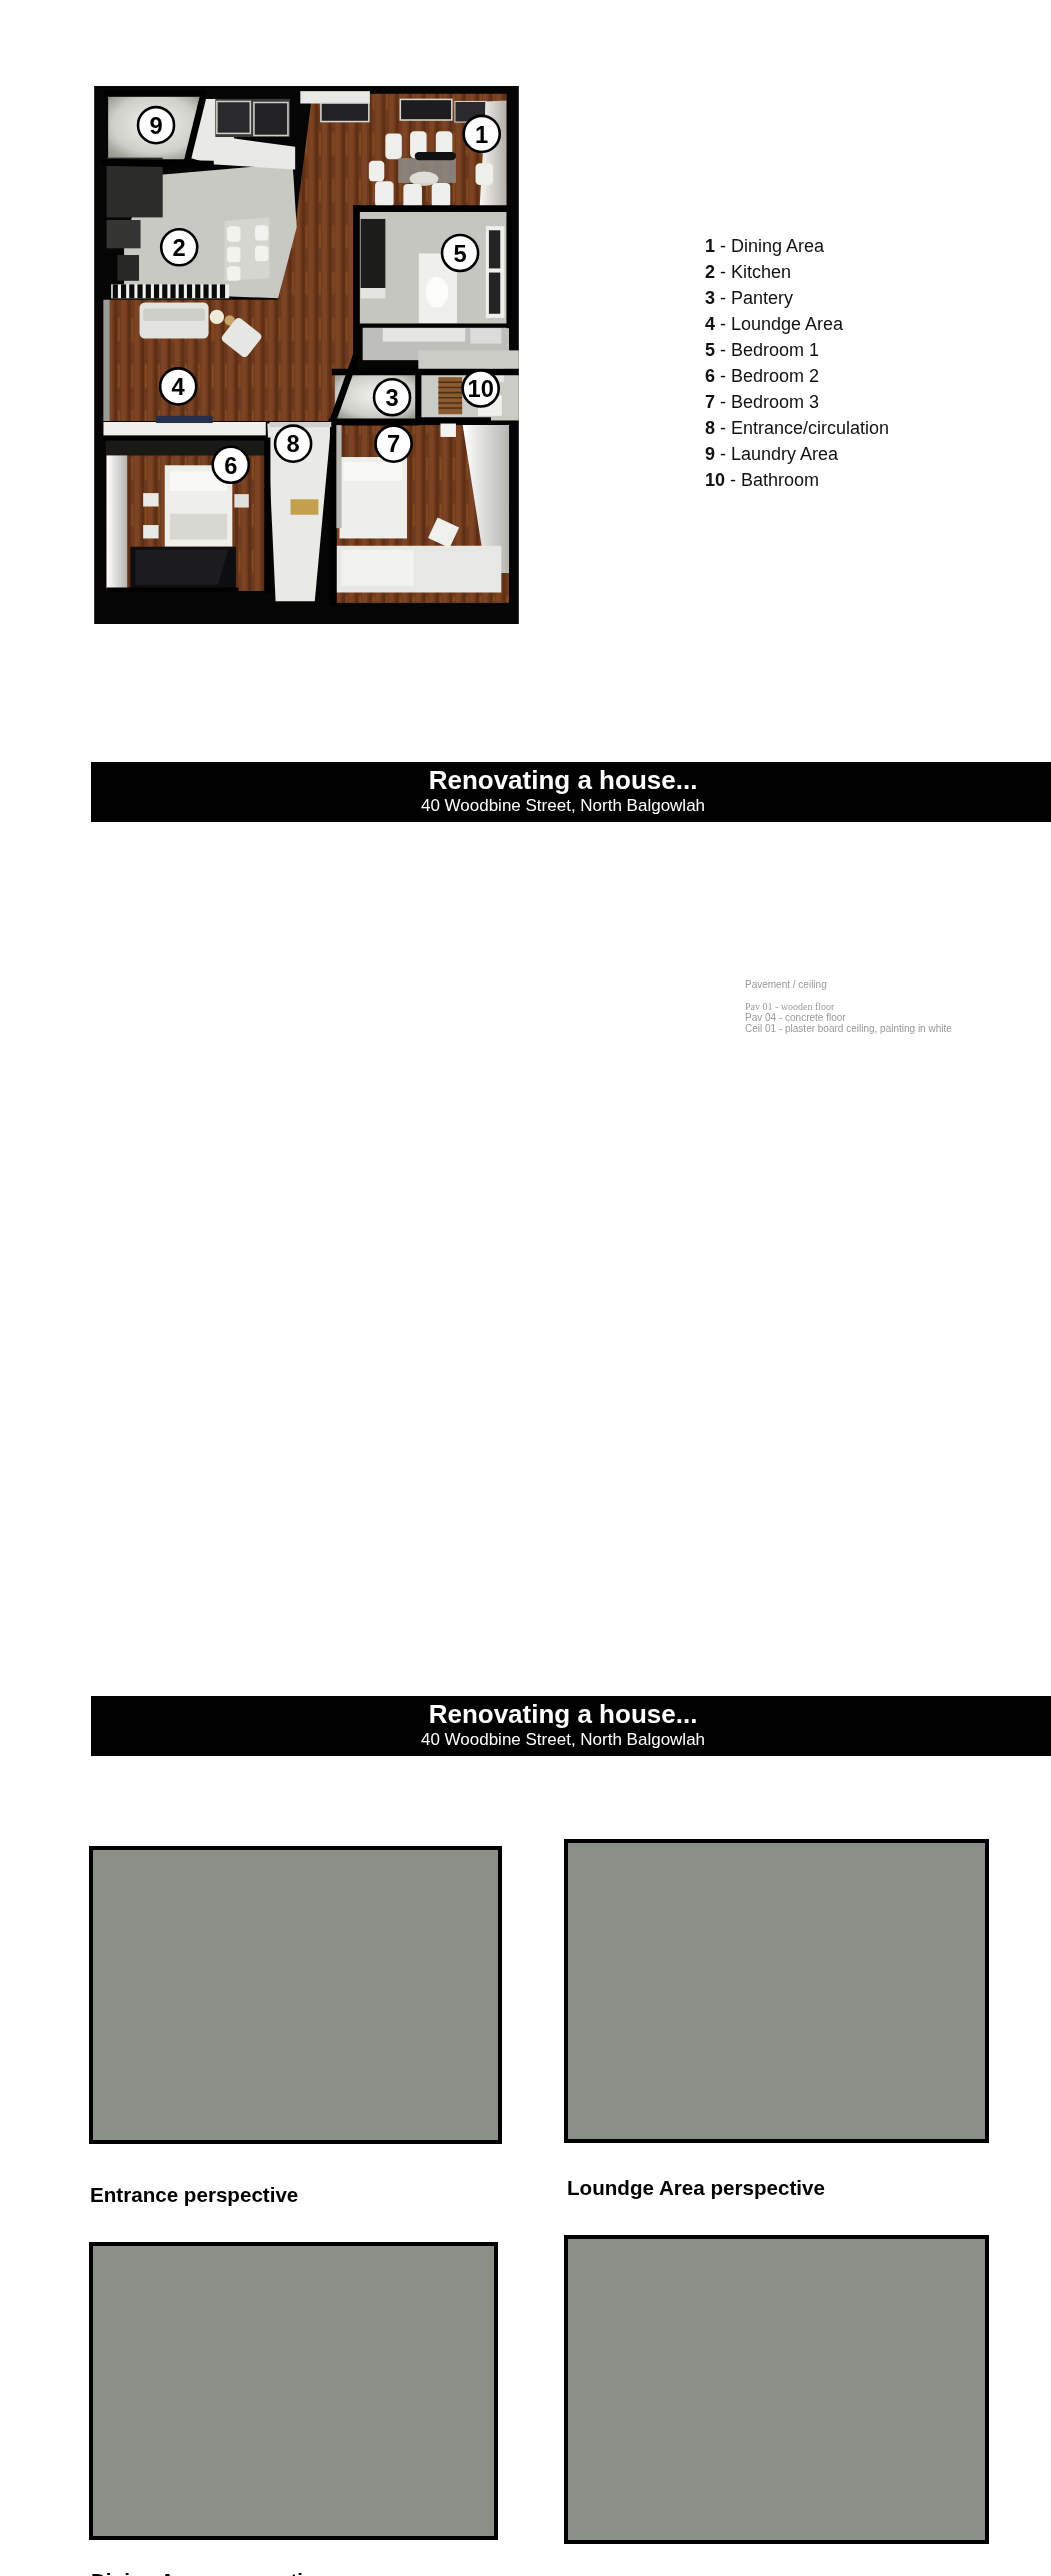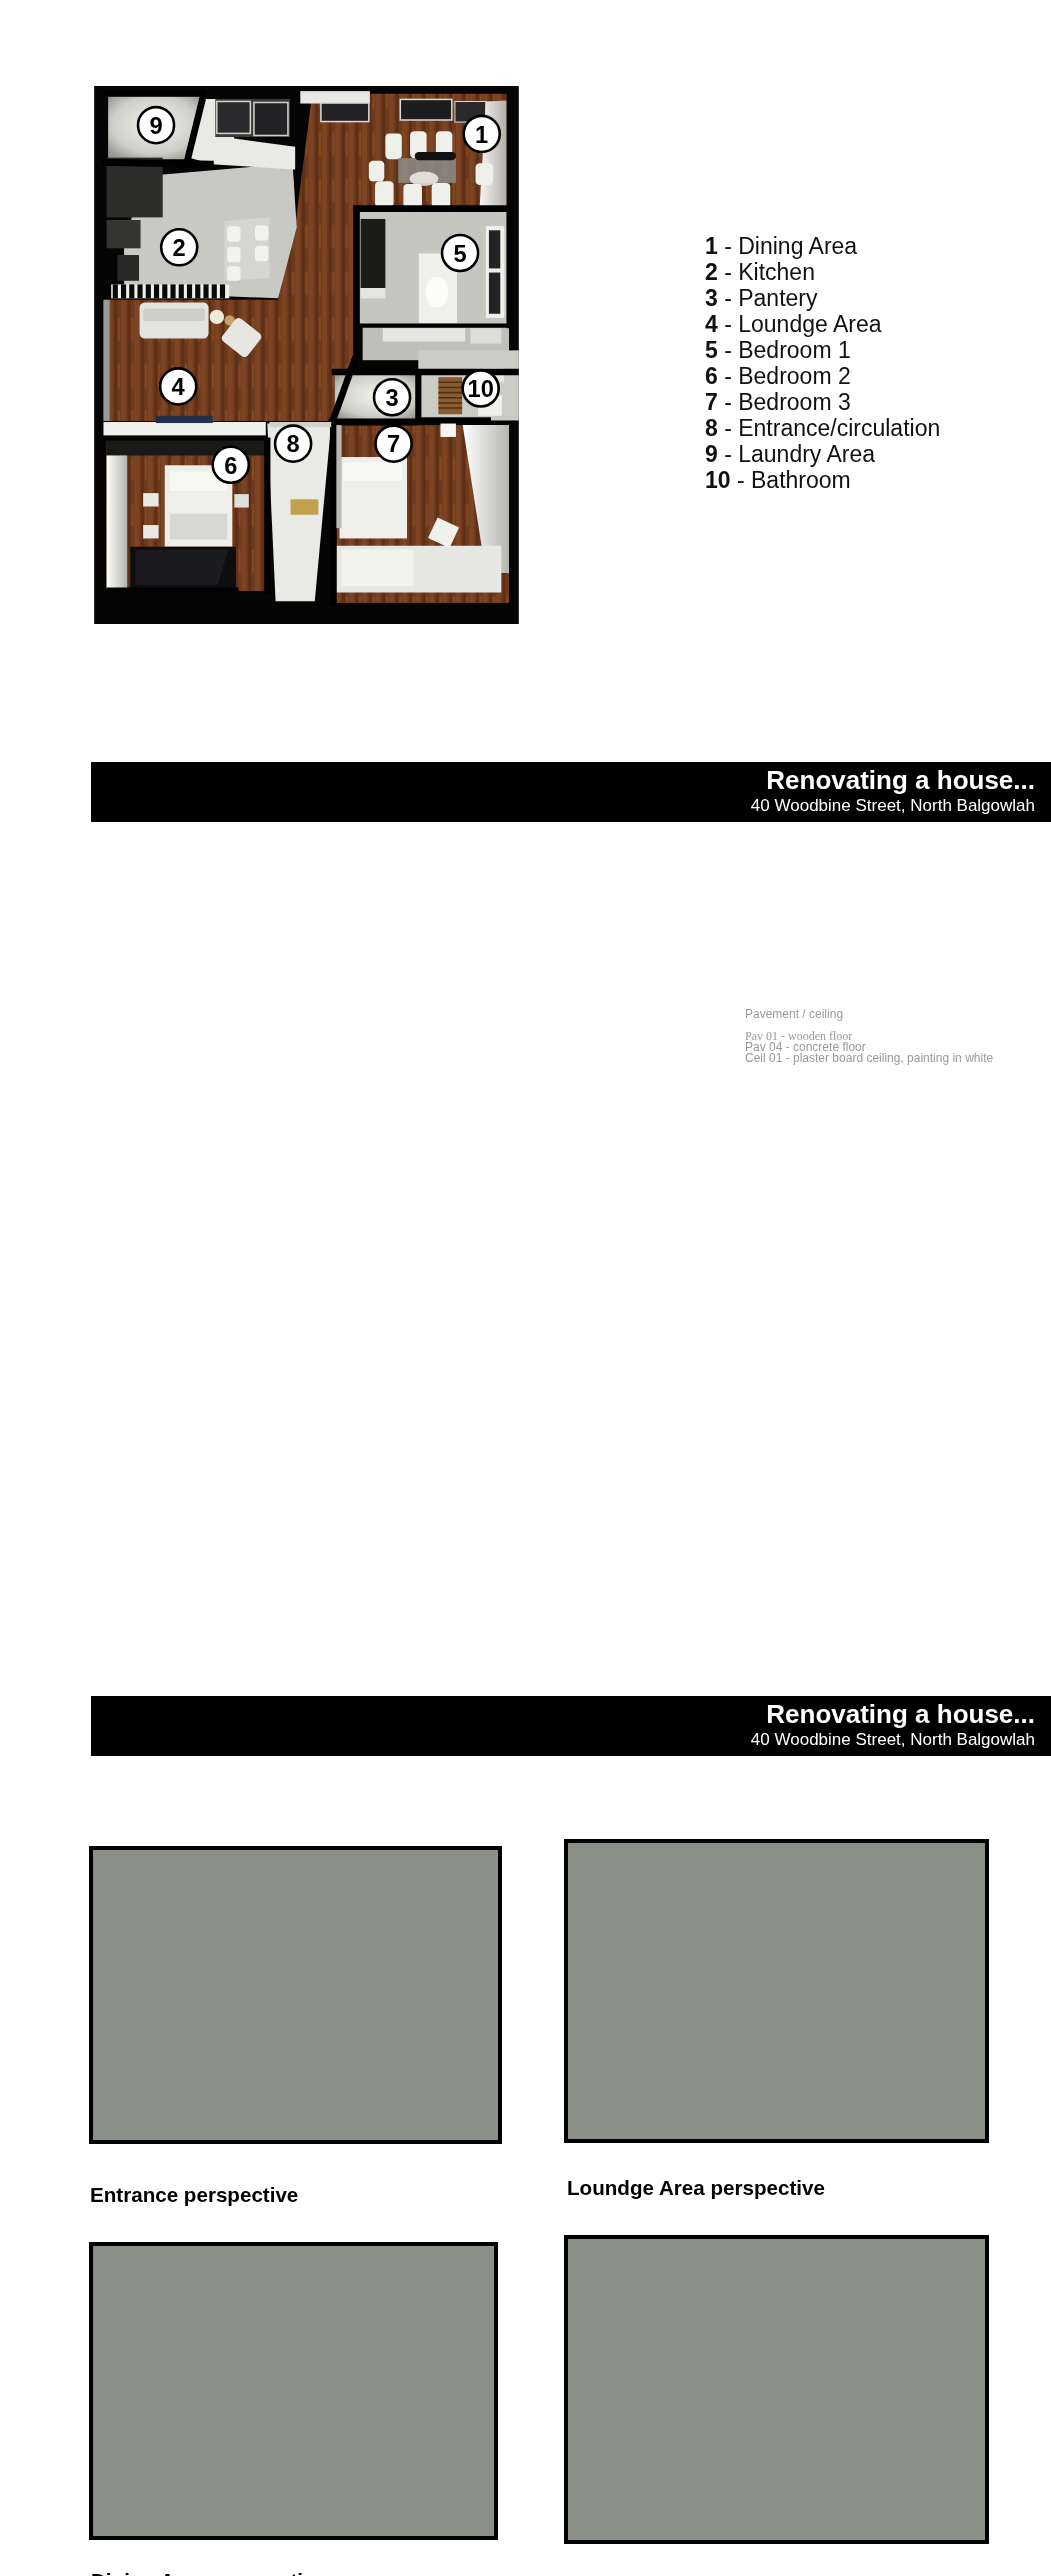--- a/index.html
+++ b/index.html
@@ -1,18 +1,18 @@
 <!DOCTYPE html>
 <html style="font-size:8.2px"><head>
 <meta charset="utf-8">
 <style>
 html,body{margin:0;padding:0;background:#fff;}
 body{width:1051px;height:3912px;position:relative;font-family:"Liberation Sans",sans-serif;overflow:hidden;}
 .abs{position:absolute;}
-.banner{position:absolute;left:91px;width:960px;height:60px;background:#000;color:#fff;text-align:right;box-sizing:border-box;padding-right:16px;}
+.banner{position:absolute;left:91px;width:960px;height:60px;background:#000;color:#fff;text-align:center;box-sizing:border-box;padding-right:16px;}
 .banner .t1{font-size:26px;font-weight:bold;line-height:1.2;margin-top:3.1px;}
 .banner .t2{font-size:17px;line-height:1.2;}
 .cap{position:absolute;font-size:20.6px;font-weight:bold;color:#000;}
 .photo{position:absolute;background:#8a8f88;border:4.6px solid #000;}
 </style>
 </head>
 <body>
 
 <div class="abs" id="plan3d" style="left:94px;top:86px;width:425px;height:538px;">
 <svg width="425" height="538" viewBox="0 0 824 1044" xmlns="http://www.w3.org/2000/svg">
@@ -240,41 +240,41 @@
 <text x="265" y="752" fill="#000">6</text>
 </g>
 <g>
 <circle cx="581" cy="694" r="35" fill="#ffffff" stroke="#000" stroke-width="5"></circle>
 <text x="581" y="711" fill="#000">7</text>
 </g>
 </g>
 </svg>
 </div>
 
-<div class="abs" style="left:705px;top:233px;font-size:23px;line-height:26px;color:#111;">
+<div class="abs" style="left:705px;top:233px;font-size:18px;line-height:26px;color:#111;">
 <div><b>1</b> - Dining Area</div>
 <div><b>2</b> - Kitchen</div>
 <div><b>3</b> - Pantery</div>
 <div><b>4</b> - Loundge Area</div>
 <div><b>5</b> - Bedroom 1</div>
 <div><b>6</b> - Bedroom 2</div>
 <div><b>7</b> - Bedroom 3</div>
 <div><b>8</b> - Entrance/circulation</div>
 <div><b>9</b> - Laundry Area</div>
 <div><b>10</b> - Bathroom</div>
 </div>
 
 <div class="banner" style="top:762px;">
 <div class="t1">Renovating a house...</div>
 <div class="t2">40 Woodbine Street, North Balgowlah</div>
 </div>
 
 <div class="abs" id="plan2d" style="left:206px;top:917px;width:598px;height:711px;background:#fff;"></div>
 
-<div class="abs" style="left:745px;top:1009px;font-size:12px;color:#999;line-height:10.8px;">
+<div class="abs" style="left:745px;top:980px;font-size:10px;color:#999;line-height:10.8px;">
 <div>Pavement / ceiling</div>
 <div style="margin-top:11.3px;font-family:Liberation Serif, serif;">Pav 01 - wooden floor</div>
 <div>Pav 04 - concrete floor</div>
 <div>Ceil 01 - plaster board ceiling, painting in white</div>
 </div>
 
 <div class="banner" style="top:1696px;">
 <div class="t1">Renovating a house...</div>
 <div class="t2">40 Woodbine Street, North Balgowlah</div>
 </div>

